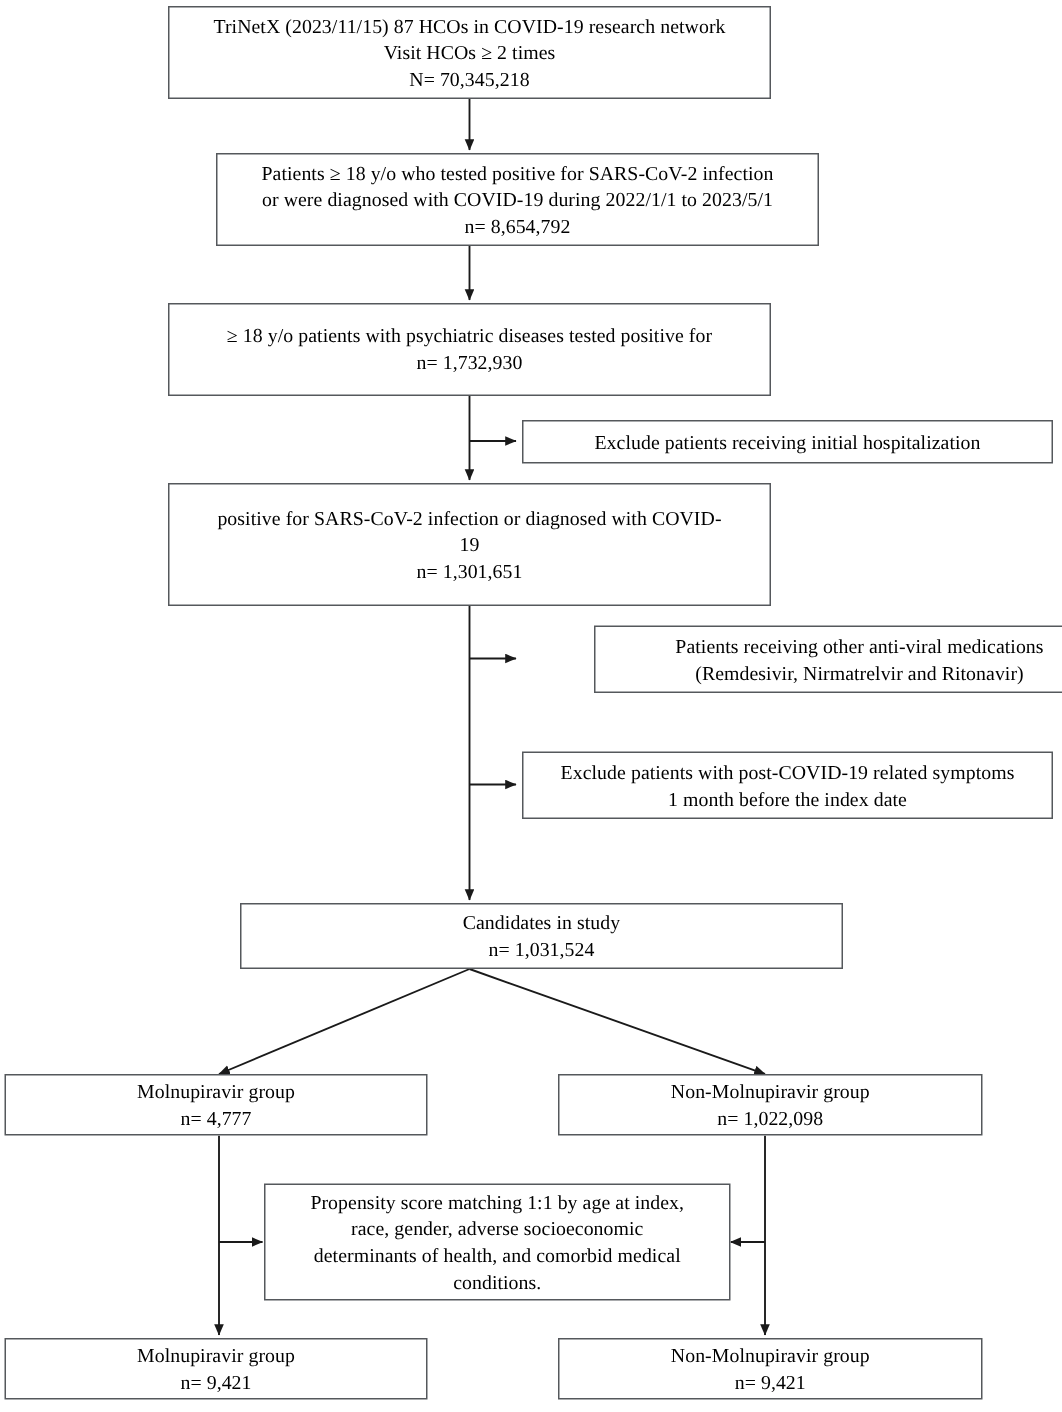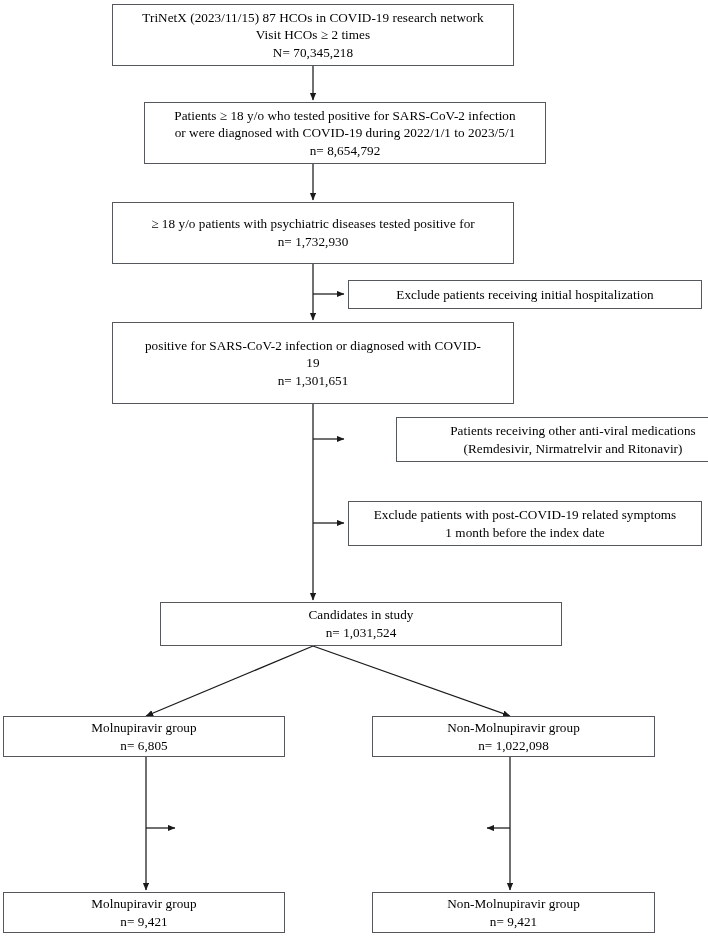--- a/index.html
+++ b/index.html
@@ -124,28 +124,34 @@
     <span class="line">1 month before the index date</span>
   </div>
 
   <div class="node" style="left:112px; top:602px; width:402px; height:44px;margin-left:48px;">
     <span class="line">Candidates in study</span>
     <span class="line">n= 1,031,524</span>
   </div>
 
   <div class="node" style="left:3px; top:716px; width:282px; height:41px;">
     <span class="line">Molnupiravir group</span>
-    <span class="line">n= 6,805</span>
+    <span class="line">n= 4,777</span>
   </div>
 
   <div class="node" style="left:372px; top:716px; width:283px; height:41px;">
     <span class="line">Non-Molnupiravir group</span>
     <span class="line">n= 1,022,098</span>
   </div>
 
+  <div class="node" style="left:176px; top:789px; width:311px; height:78px;">
+    <span class="line">Propensity score matching 1:1 by age at index,</span>
+    <span class="line">race, gender, adverse socioeconomic</span>
+    <span class="line">determinants of health, and comorbid medical</span>
+    <span class="line">conditions.</span>
+  </div>
 
   <div class="node" style="left:3px; top:892px; width:282px; height:41px;">
     <span class="line">Molnupiravir group</span>
     <span class="line">n= 9,421</span>
   </div>
 
   <div class="node" style="left:372px; top:892px; width:283px; height:41px;">
     <span class="line">Non-Molnupiravir group</span>
     <span class="line">n= 9,421</span>
   </div>

